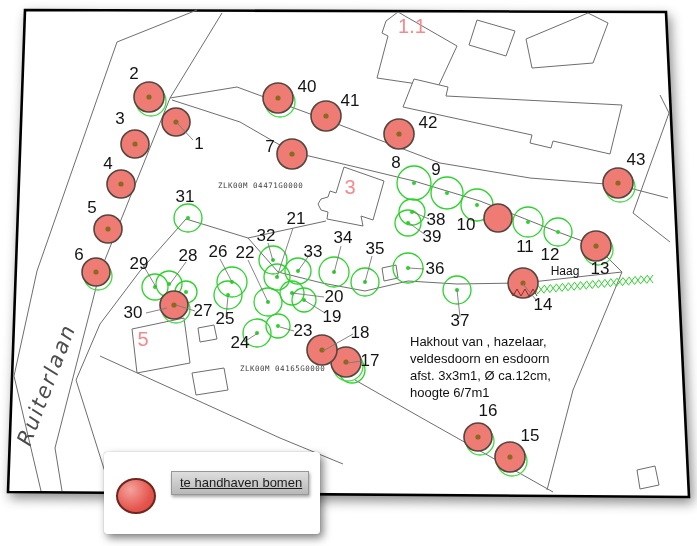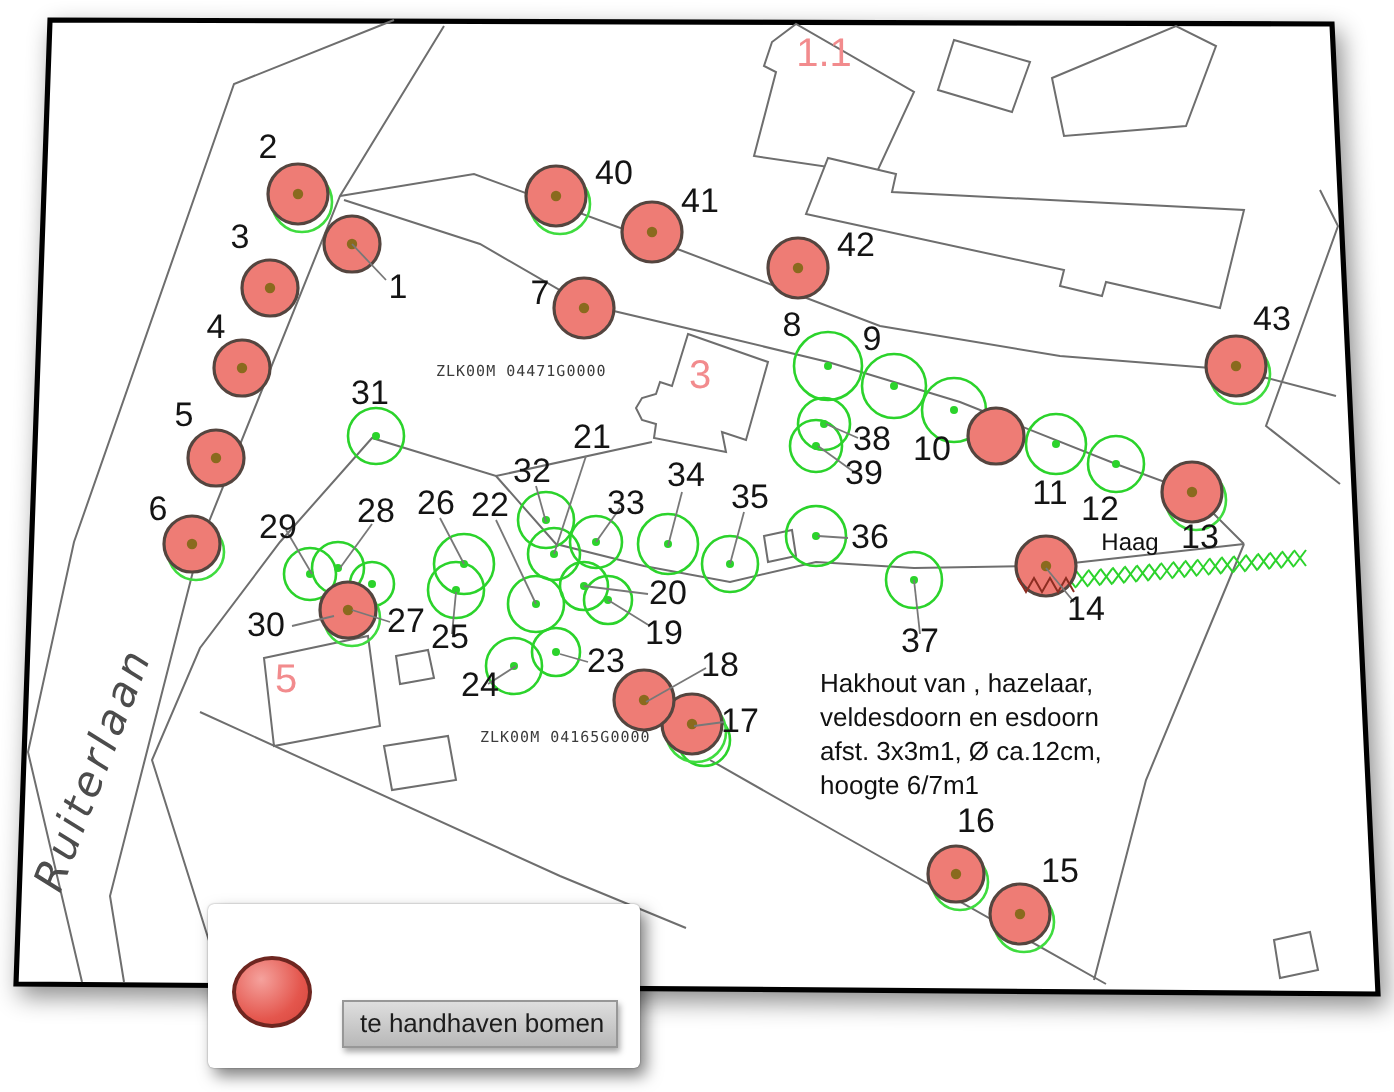--- a/index.html
+++ b/index.html
@@ -23,25 +23,25 @@
   .haag{font:12px "Liberation Sans",sans-serif;fill:#111;text-anchor:middle;}
   .note{font:13px "Liberation Sans",sans-serif;fill:#111;}
   .parcel{font:7.5px "DejaVu Sans Mono",monospace;fill:#3c3c3c;letter-spacing:.5px;}
   .street{font:italic 21px "DejaVu Sans",sans-serif;fill:#4c4c4c;letter-spacing:2px;}
   .legend-card{position:absolute;left:104px;top:452px;width:216px;height:82px;
     background:#fff;border-radius:3px;
     box-shadow:3px 4px 8px rgba(0,0,0,0.5),0 0 1px rgba(0,0,0,0.4);}
   .legend-swatch{position:absolute;left:12px;top:26px;width:36px;height:32px;
     border-radius:50%;border:2px solid #6e2620;
     background:radial-gradient(circle at 35% 30%,#f5a29d,#e4564d 62%,#d5443b);}
-  .legend-tag{position:absolute;left:67px;top:48px;width:128px;height:22px;
+  .legend-tag{position:absolute;left:67px;top:19px;width:128px;height:22px;
     background:linear-gradient(#dedede,#b8b8b8);border:1px solid #979797;
     box-shadow:1px 2px 3px rgba(0,0,0,0.35);
     font:13px "Liberation Sans",sans-serif;color:#1c1c1c;
-    line-height:22px;padding-left:8px;white-space:nowrap;}
+    line-height:22px;padding-left:8px;white-space:nowrap;text-decoration:underline;}
 </style>
 </head>
 <body>
 
 <div class="page">
   <svg class="plan" width="697" height="546" viewBox="0 0 697 546">
       <polygon points="25,10 666,12 689,497 8,492" class="sheet-frame"></polygon>
       <polyline points="197,10 117,42 37,271 14,376 41,491" class="road"></polyline>
       <polyline points="222,13 170,98 100,272 55,448 62,491" class="road"></polyline>
       <polyline points="326,221 248,238 186,219 140,271 100,324 76,380 111,491" class="road"></polyline>

